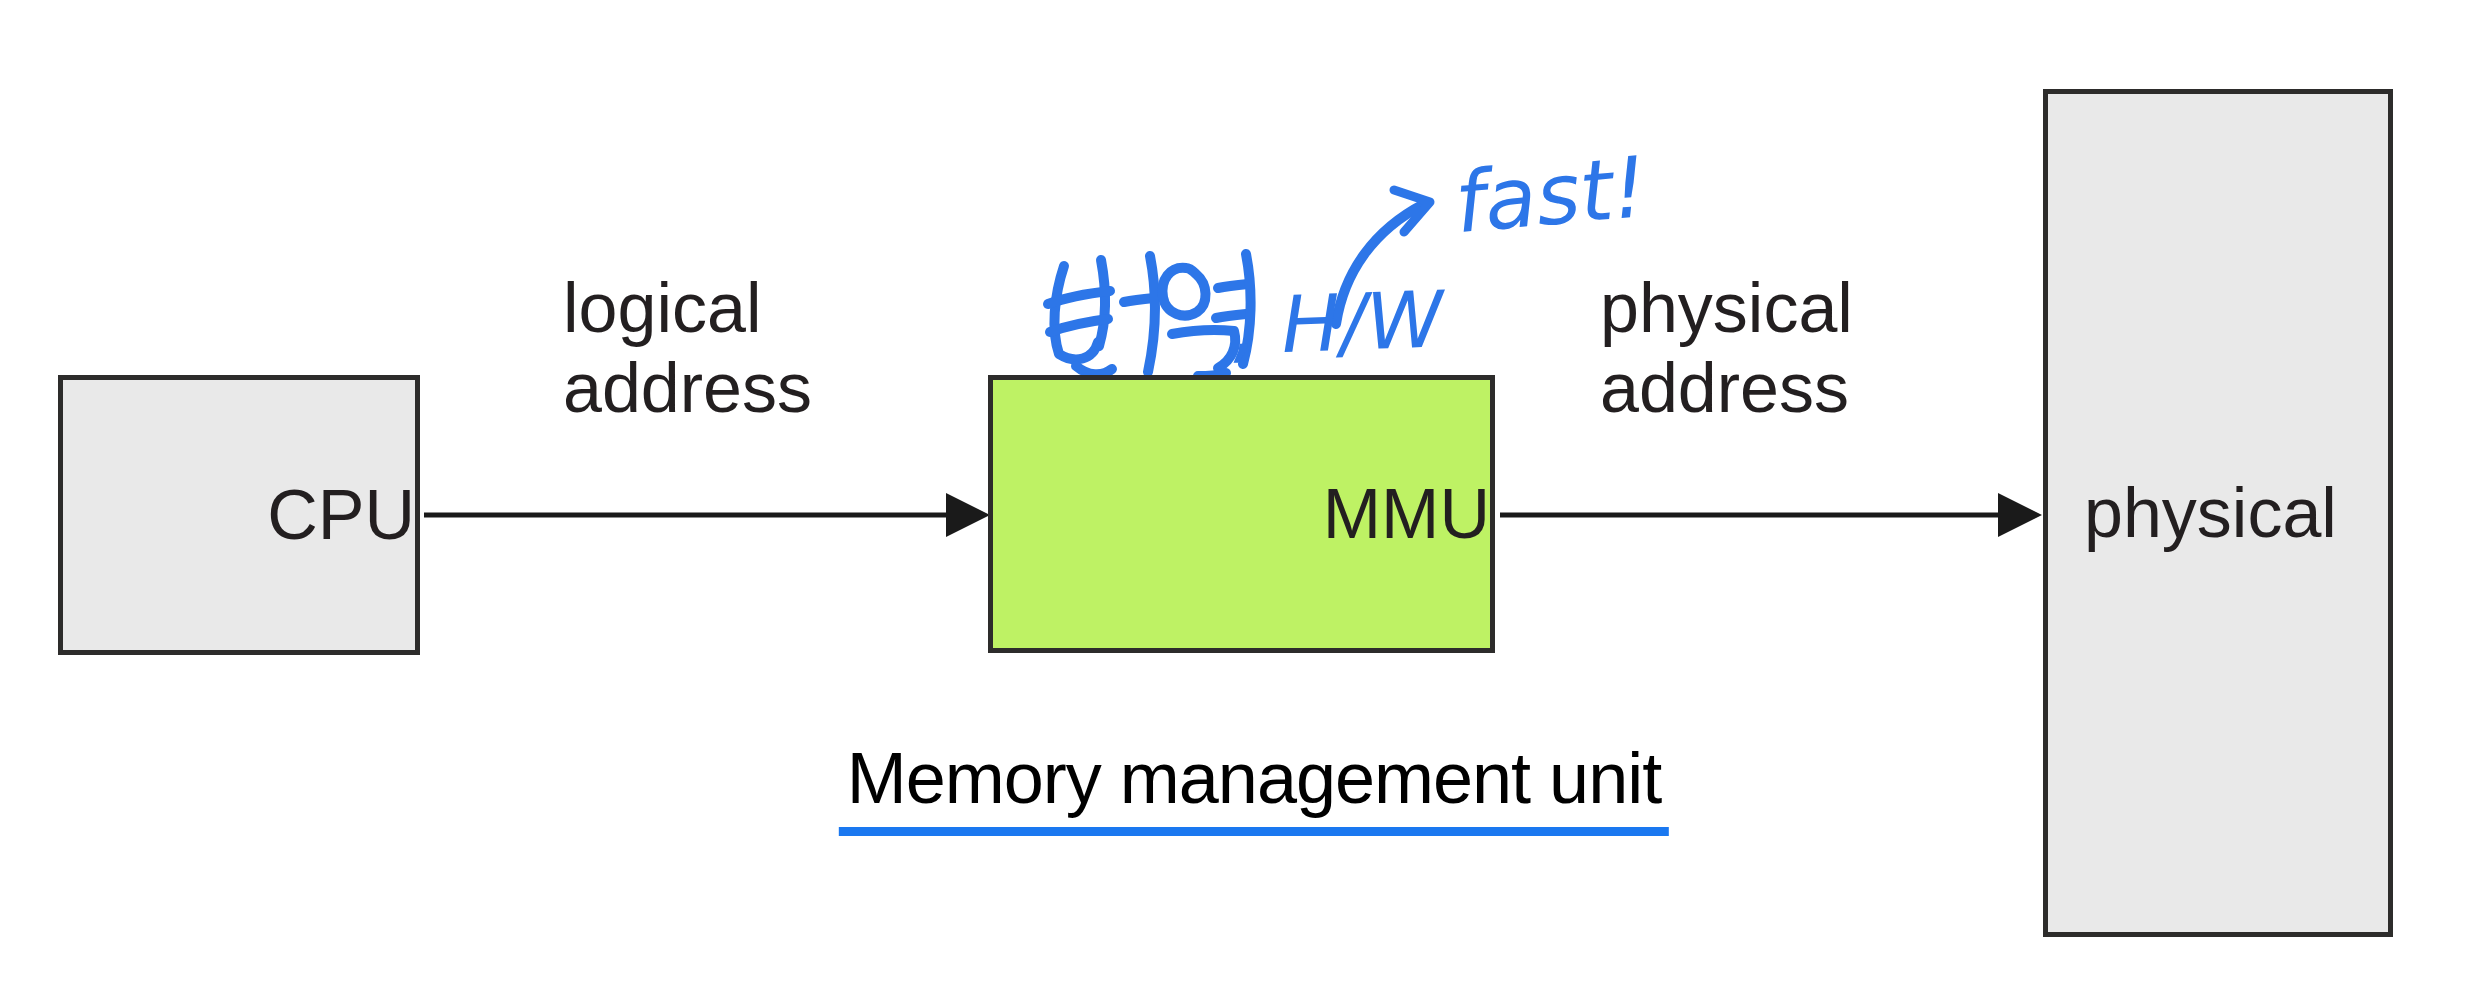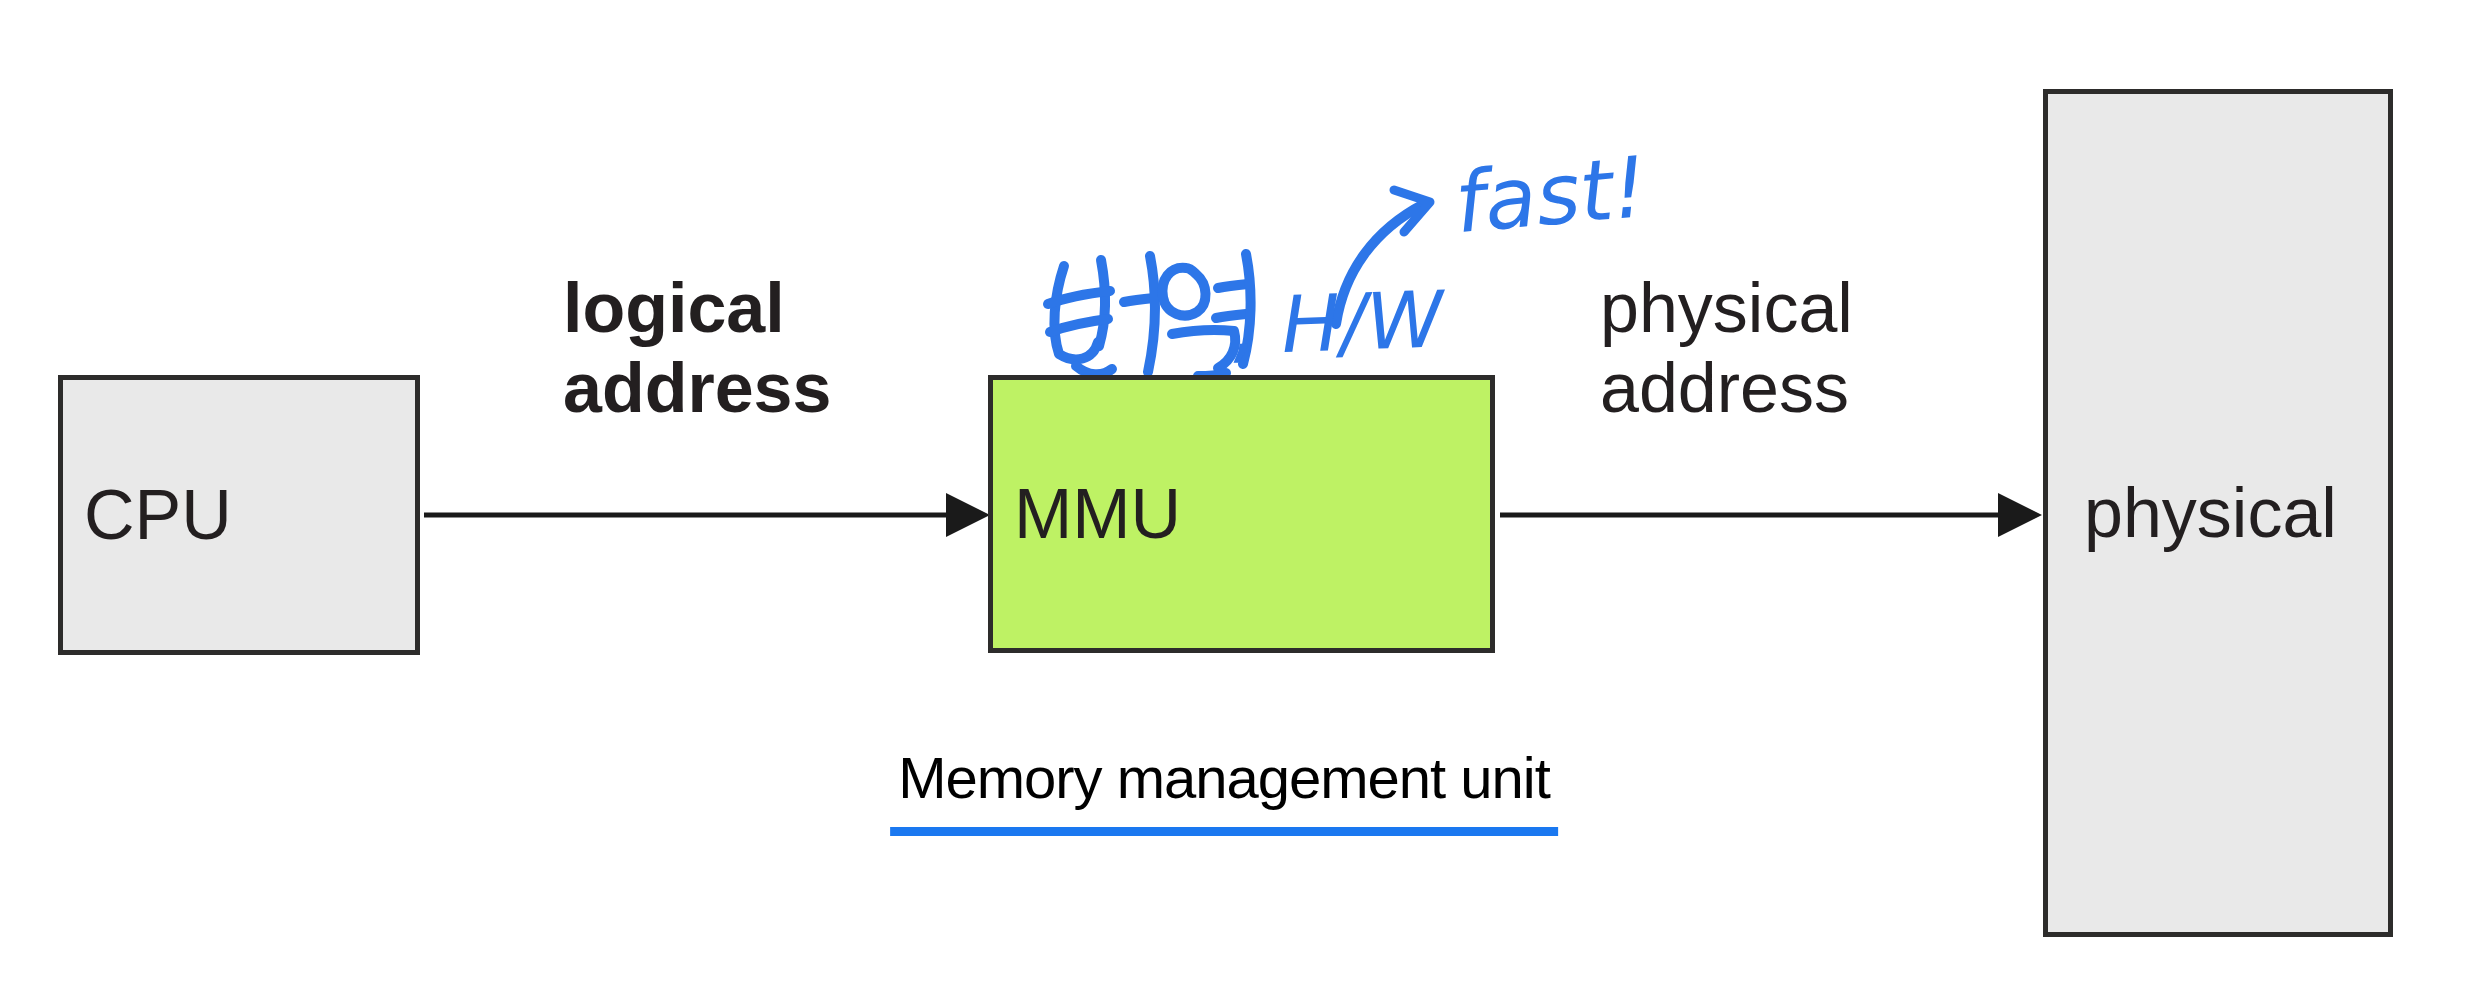--- a/index.html
+++ b/index.html
@@ -2,41 +2,41 @@
 <html><head>
 <meta charset="utf-8">
 <style>
   html,body{margin:0;padding:0;background:#ffffff;}
   #canvas{
     position:relative;width:2476px;height:1000px;background:#ffffff;
     font-family:"Liberation Sans",sans-serif;overflow:hidden;
   }
   .box{
     position:absolute;box-sizing:border-box;border:5px solid #2d2c2b;
-    display:flex;align-items:center;justify-content:flex-start;
+    display:flex;align-items:center;justify-content:flex-end;
     color:#231f20;font-size:70px;line-height:80px;padding-left:21px;
   }
   .box.gray{background:#e9e9e9;}
   .box.blue{background:#bef264;}
   #cpu-box{left:58px;top:375px;width:362px;height:280px;}
   #mmu-box{left:988px;top:375px;width:507px;height:278px;}
   #pm-box{
     left:2043px;top:89px;width:350px;height:848px;
     justify-content:flex-start;padding-left:36px;
   }
   .two-line{display:flex;flex-direction:column;align-items:flex-start;}
   .edge-label{
     position:absolute;color:#231f20;font-size:70px;line-height:80px;
   }
-  #logical-label{left:563px;top:268px;font-weight:bold;}
+  #logical-label{left:563px;top:268px;}
   #physical-label{left:1600px;top:268px;}
   .pm-label{font-size:70px;line-height:96px;color:#231f20;}
   #title{
-    position:absolute;left:1224px;top:735px;transform:translateX(-50%);
-    font-size:58px;line-height:86px;letter-spacing:-1px;color:#000000;
+    position:absolute;left:1254px;top:735px;transform:translateX(-50%);
+    font-size:72px;line-height:86px;letter-spacing:-1px;color:#000000;
     padding:0 8px 6px 8px;border-bottom:9px solid #1a78f0;white-space:nowrap;
   }
   .handwriting{
     position:absolute;color:#2d76e8;font-style:italic;white-space:nowrap;
     font-family:"DejaVu Sans",sans-serif;
   }
   #hw-note-text{left:1232px;top:278px;font-size:78px;transform:rotate(-2deg);}
   #fast-note{left:1455px;top:146px;font-size:84px;transform:rotate(-5deg);}
   #overlay{position:absolute;left:0;top:0;width:2476px;height:1000px;pointer-events:none;}
 </style>

